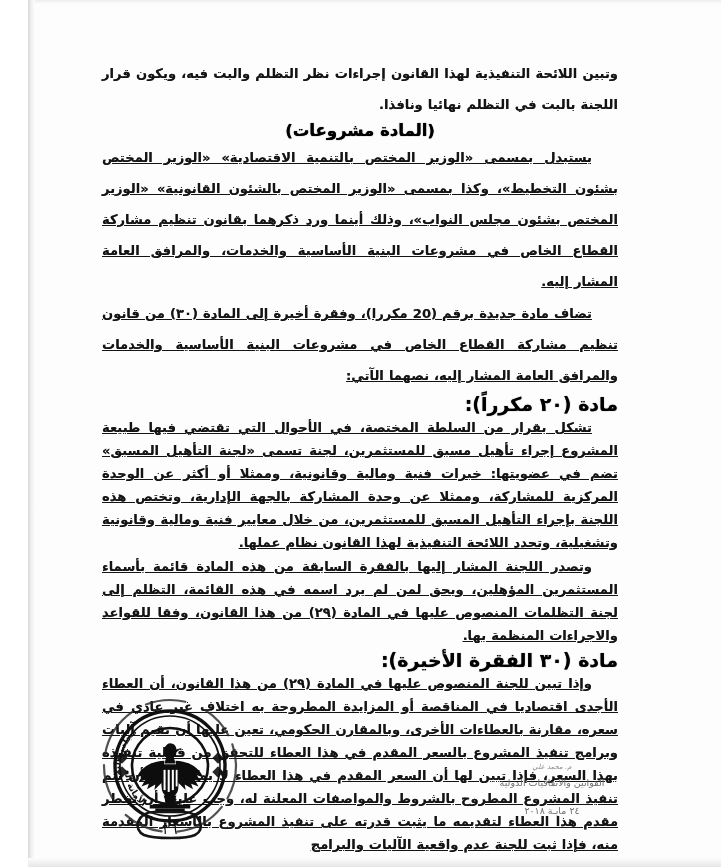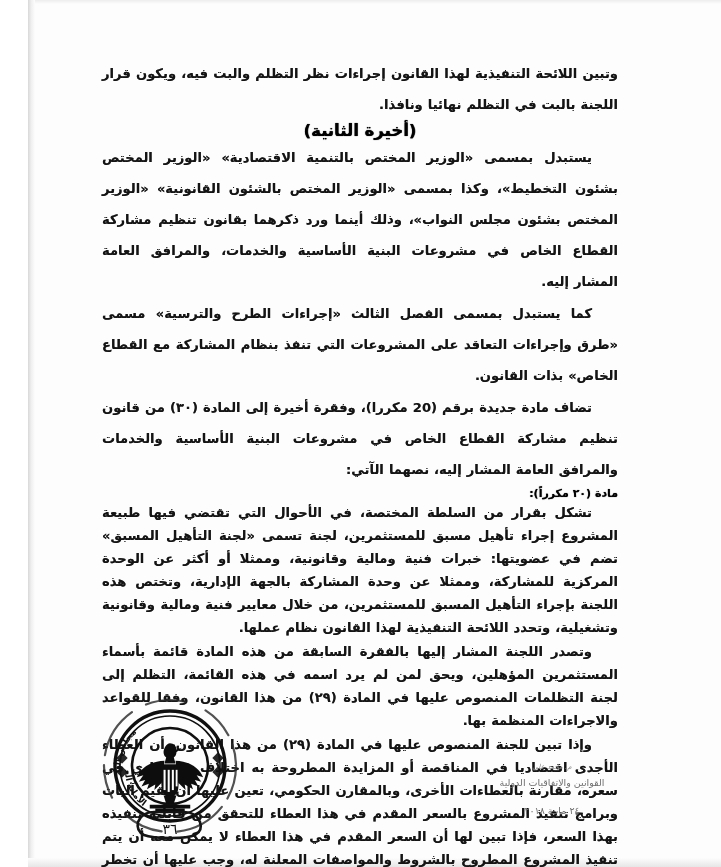--- a/index.html
+++ b/index.html
@@ -65,38 +65,39 @@
     text-align-last: right;
     margin: 0 0 1px 0;
     letter-spacing: 0.1px;
     word-spacing: 0.5px;
     font-family: "DejaVu Sans", "Liberation Sans", sans-serif;
     font-weight: 600;
     text-shadow: 0 0 0.6px rgba(0,0,0,0.55);
   }
   .para.indent {
     text-indent: 26px;
+    text-decoration: underline;
   }
   .para.tight {
     line-height: 23px;
   }
 
   .article-heading {
     font-size: 16.5px;
     font-weight: 700;
     text-align: center;
     margin: 1px 0 2px 0;
     letter-spacing: 0px;
     color: #000;
     text-shadow: 0 0 1.0px rgba(0,0,0,0.85), 0.3px 0 0.4px rgba(0,0,0,0.6);
     font-family: "DejaVu Sans", "Liberation Sans", sans-serif;
   }
 
   .sub-heading {
-    font-size: 11px;
+    font-size: 19px;
     font-weight: 700;
     text-align: right;
     margin: 2px 0 1px 0;
     color: #000;
     text-shadow: 0 0 0.9px rgba(0,0,0,0.8);
     font-family: "DejaVu Sans", "Liberation Sans", sans-serif;
   }
 
   
   .footer-block {
@@ -162,35 +163,35 @@
 <div class="page">
 
   <div class="scan-edge-top"></div>
   <div class="scan-edge-left"></div>
   <div class="scan-edge-bottom"></div>
 
   <div class="doc-body">
 
     <p class="para">وتبين اللائحة التنفيذية لهذا القانون إجراءات نظر التظلم والبت فيه، ويكون قرار اللجنة بالبت في التظلم نهائيا ونافذا.</p>
 
-    <h2 class="article-heading">(أخيرة الثانية)</h2>
+    <h2 class="article-heading">(المادة مشروعات)</h2>
 
     <p class="para indent">يستبدل بمسمى «الوزير المختص بالتنمية الاقتصادية» «الوزير المختص بشئون التخطيط»، وكذا بمسمى «الوزير المختص بالشئون القانونية» «الوزير المختص بشئون مجلس النواب»، وذلك أينما ورد ذكرهما بقانون تنظيم مشاركة القطاع الخاص في مشروعات البنية الأساسية والخدمات، والمرافق العامة المشار إليه.</p>
 
-    <p class="para indent">كما يستبدل بمسمى الفصل الثالث «إجراءات الطرح والترسية» مسمى «طرق وإجراءات التعاقد على المشروعات التي تنفذ بنظام المشاركة مع القطاع الخاص» بذات القانون.</p>
 
 
     <p class="para indent">تضاف مادة جديدة برقم (20 مكررا)، وفقرة أخيرة إلى المادة (٣٠) من قانون تنظيم مشاركة القطاع الخاص في مشروعات البنية الأساسية والخدمات والمرافق العامة المشار إليه، نصهما الآتي:</p>
 
     <h3 class="sub-heading">مادة (٢٠ مكرراً):</h3>
 
     <p class="para indent tight">تشكل بقرار من السلطة المختصة، في الأحوال التي تقتضي فيها طبيعة المشروع إجراء تأهيل مسبق للمستثمرين، لجنة تسمى «لجنة التأهيل المسبق» تضم في عضويتها: خبرات فنية ومالية وقانونية، وممثلا أو أكثر عن الوحدة المركزية للمشاركة، وممثلا عن وحدة المشاركة بالجهة الإدارية، وتختص هذه اللجنة بإجراء التأهيل المسبق للمستثمرين، من خلال معايير فنية ومالية وقانونية وتشغيلية، وتحدد اللائحة التنفيذية لهذا القانون نظام عملها.</p>
 
     <p class="para indent tight">وتصدر اللجنة المشار إليها بالفقرة السابقة من هذه المادة قائمة بأسماء المستثمرين المؤهلين، ويحق لمن لم يرد اسمه في هذه القائمة، التظلم إلى لجنة التظلمات المنصوص عليها في المادة (٢٩) من هذا القانون، وفقا للقواعد والاجراءات المنظمة بها.</p>
 
+    <h3 class="sub-heading">مادة (٣٠ الفقرة الأخيرة):</h3>
 
     <p class="para indent tight">وإذا تبين للجنة المنصوص عليها في المادة (٢٩) من هذا القانون، أن العطاء الأجدى اقتصاديا في المناقصة أو المزايدة المطروحة به اختلاف غير عادي في سعره، مقارنة بالعطاءات الأخرى، وبالمقارن الحكومي، تعين عليها أن تقيم آليات وبرامج تنفيذ المشروع بالسعر المقدم في هذا العطاء للتحقق من قابلية تنفيذه بهذا السعر، فإذا تبين لها أن السعر المقدم في هذا العطاء لا يمكن معه أن يتم تنفيذ المشروع المطروح بالشروط والمواصفات المعلنة له، وجب عليها أن تخطر مقدم هذا العطاء لتقديمه ما يثبت قدرته على تنفيذ المشروع بالأسعار المقدمة منه، فإذا ثبت للجنة عدم واقعية الآليات والبرامج</p>
 
   </div>
 
   <div class="stamp">
     <svg width="152" height="152" viewBox="0 0 152 152" aria-hidden="true">
       <defs>
         <path id="arcTop" d="M 26,76 A 50,50 0 0 1 126,76" fill="none"></path>
         <path id="arcBottom" d="M 31,76 A 45,45 0 0 0 121,76" fill="none"></path>

